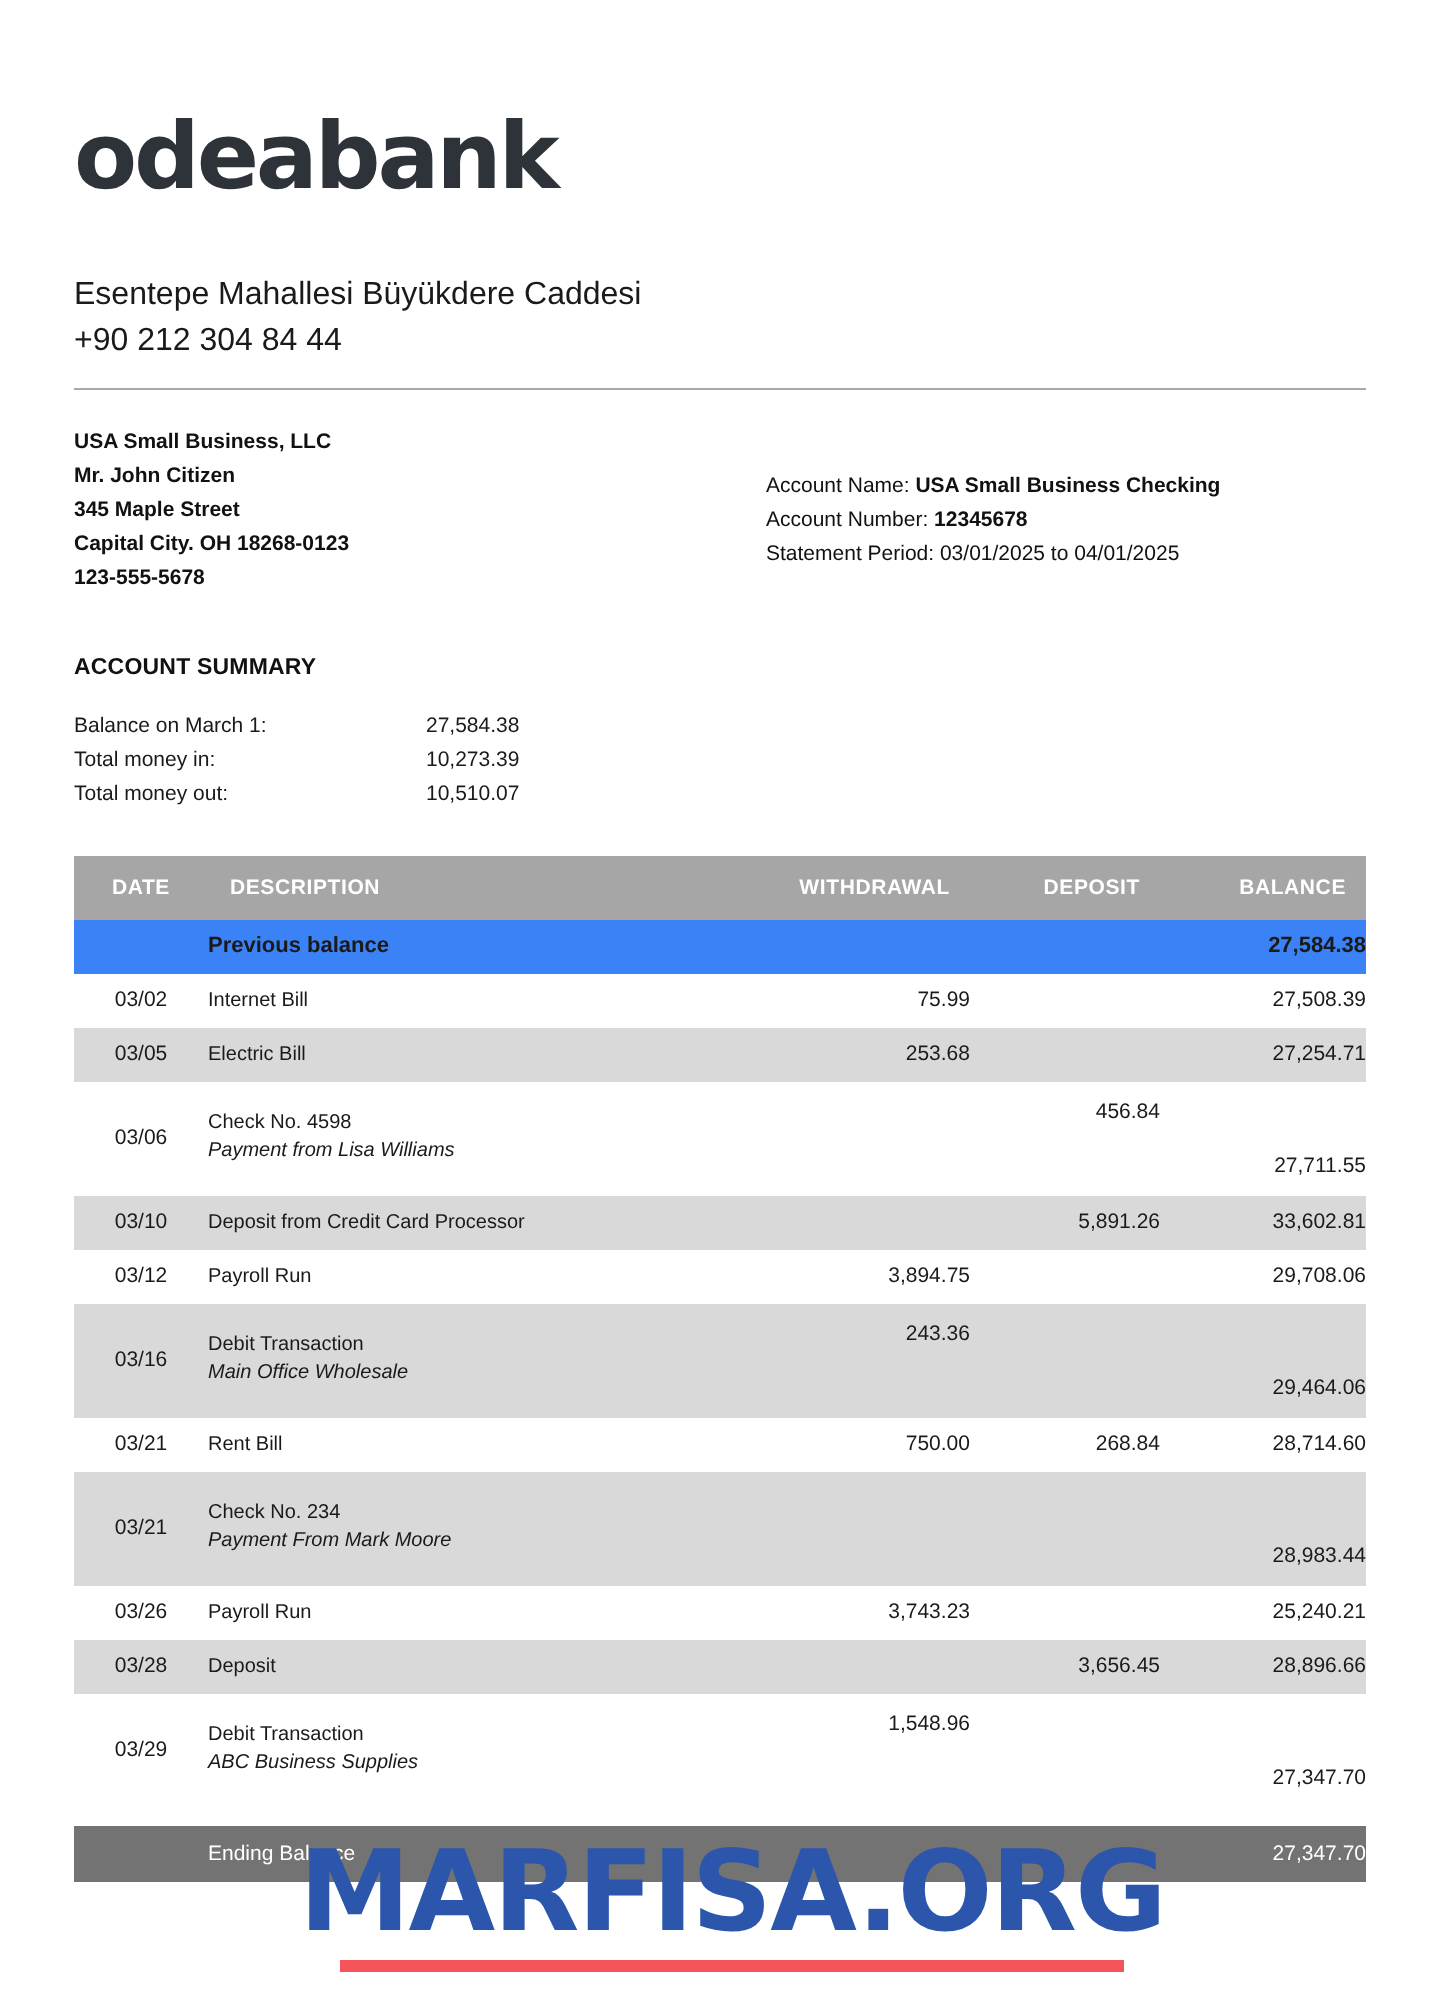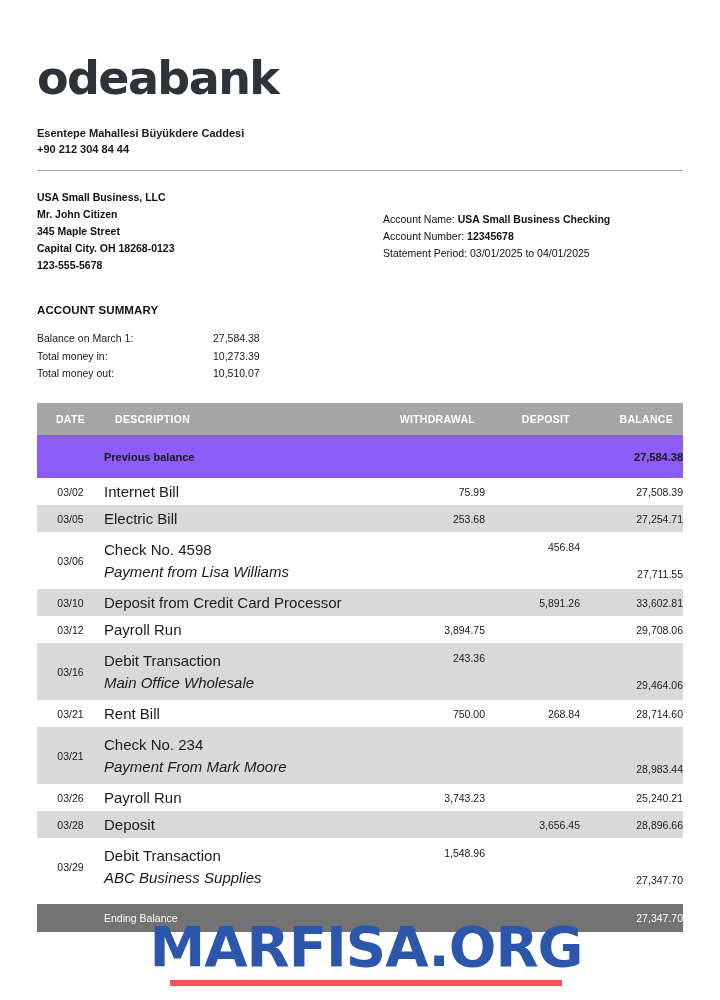--- a/index.html
+++ b/index.html
@@ -33,25 +33,24 @@
     font-size: 46px;
     font-weight: bold;
     letter-spacing: -1.6px;
     color: #2d3339;
     line-height: 1;
     margin: 0;
   }
 
   
   .bank-address {
-    margin-top: 25px;
-    font-size: 11px;
+    margin-top: 35px;
+    font-size: 16px;
     line-height: 1.45;
     color: #1a1a1a;
-    font-weight: bold;
   }
   .bank-address div { white-space: nowrap; }
 
   
   .divider {
     margin-top: 12px;
     border: 0;
     border-top: 1px solid #a9a9a9;
     height: 0;
     width: 100%;
@@ -137,21 +136,21 @@
   tr.shade td { background: #d9d9d9; }
   tr.plain td { background: #ffffff; }
 
   td.c-date-cell {
     text-align: center;
     font-size: 10.5px;
     color: #1a1a1a;
   }
   td.c-desc-cell {
     padding-left: 11px;
-    font-size: 15px;
+    font-size: 10px;
     color: #1a1a1a;
   }
   td.c-num {
     text-align: right;
     padding-right: 10px;
     font-size: 10.5px;
     color: #1a1a1a;
   }
 
   
@@ -162,22 +161,22 @@
   tr.double td.c-desc-cell .l1 { display: block; line-height: 1.45; }
   tr.double td.c-desc-cell .l2 {
     display: block;
     font-style: italic;
     line-height: 1.45;
   }
   tr.double td.c-num.top { vertical-align: top; padding-top: 9px; }
   tr.double td.c-num.bot { vertical-align: bottom; padding-bottom: 9px; }
 
   tr.prev-balance td {
-    background: #8b5cf6;
-    height: 43px;
+    background: #3b82f6;
+    height: 27px;
     font-weight: bold;
     font-size: 11px;
   }
   tr.prev-balance td.c-desc-cell { font-size: 11px; font-weight: bold; }
   tr.prev-balance td.c-num { font-size: 11px; font-weight: bold; }
 
   tr.spacer td { background: #ffffff; height: 9px; padding: 0; }
 
   tr.ending td {
     background: #737373;

